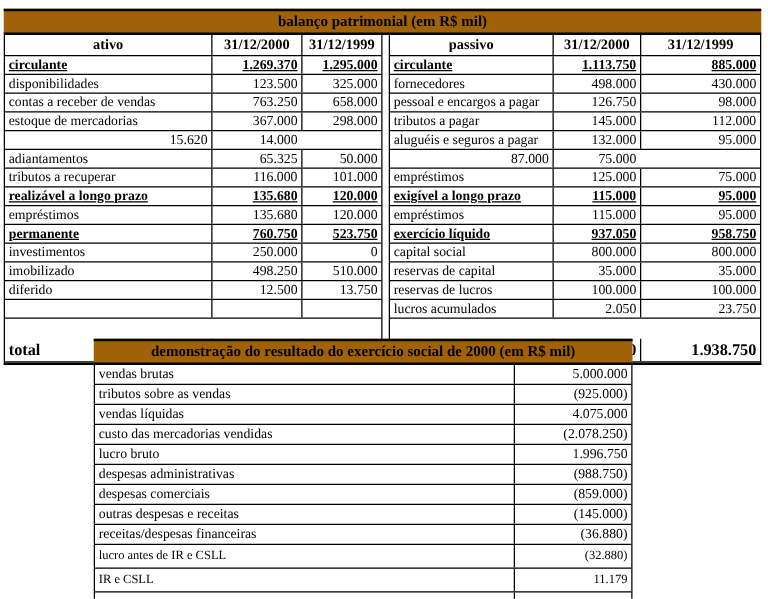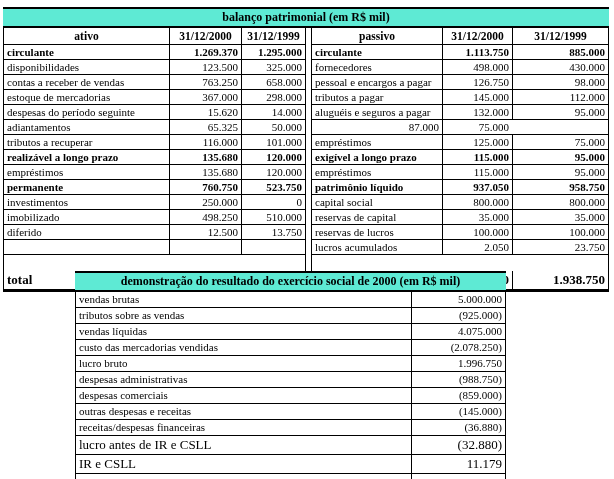--- a/index.html
+++ b/index.html
@@ -1,20 +1,20 @@
 <!DOCTYPE html>
 <html><head>
 <meta charset="utf-8">
 <style>
   html,body{margin:0;padding:0;background:#ffffff;}
   body{width:614px;height:479px;position:relative;font-family:"Liberation Serif","DejaVu Serif",serif;color:#000;overflow:hidden;}
 
   
   .titlebar{
-    background:#5eead4;
+    background:#a16207;
     border-top:2px solid #000;
     border-bottom:2px solid #000;
     font-weight:bold;font-size:12px;line-height:17px;height:17px;
     text-align:center;white-space:nowrap;
   }
   .tgrid{border-left:1px solid #000;border-right:1px solid #000;border-bottom:2px solid #000;}
   .thead,.trow{display:grid;border-bottom:1px solid #000;}
   .tcell{white-space:nowrap;overflow:hidden;padding:0 3px;box-sizing:border-box;}
   .tcell + .tcell{border-left:1px solid #000;}
   .lbl{text-align:left;}
@@ -24,27 +24,27 @@
   
   .bs{position:absolute;left:3px;top:7px;width:606px;}
   .bs-body{display:flex;gap:5px;}
   .bs-half{box-sizing:border-box;}
   .bs-left{width:303px;}
   .bs-right{width:298px;}
   .bs-left .thead,.bs-left .trow{grid-template-columns:165px 72px auto;}
   .bs-right .thead,.bs-right .trow{grid-template-columns:130px 70px auto;}
   .bs .thead{height:16px;line-height:16px;font-weight:bold;font-size:11.5px;}
   .bs .trow{height:14px;line-height:14px;font-size:11px;}
-  .bs .trow.bold{font-weight:bold;}
+  .bs .trow.bold{font-weight:bold;text-decoration:underline;}
   .bs .trow.total{height:18px;line-height:18px;font-size:13px;font-weight:bold;margin-top:16px;}
 
   
   .is{position:absolute;left:75px;top:271px;width:431px;}
   .is .trow{grid-template-columns:335px auto;height:15px;line-height:15px;font-size:11px;}
-  .is .trow.large{height:18px;line-height:18px;font-size:13px;}
+  .is .trow.large{height:18px;line-height:18px;font-size:10px;}
   .is .trow.total{height:21px;line-height:21px;font-size:13.5px;font-weight:bold;}
 </style>
 </head>
 <body>
 
 <div class="bs">
   <div class="titlebar">balanço patrimonial (em R$ mil)</div>
   <div class="bs-body">
 
     <div class="bs-half bs-left tgrid">
@@ -68,21 +68,20 @@
             <div class="tcell lbl">contas a receber de vendas</div>
             <div class="tcell num">763.250</div>
             <div class="tcell num">658.000</div>
           </div>
           <div class="trow normal">
             <div class="tcell lbl">estoque de mercadorias</div>
             <div class="tcell num">367.000</div>
             <div class="tcell num">298.000</div>
           </div>
           <div class="trow normal">
-            <div class="tcell lbl">despesas do período seguinte</div>
             <div class="tcell num">15.620</div>
             <div class="tcell num">14.000</div>
           </div>
           <div class="trow normal">
             <div class="tcell lbl">adiantamentos</div>
             <div class="tcell num">65.325</div>
             <div class="tcell num">50.000</div>
           </div>
           <div class="trow normal">
             <div class="tcell lbl">tributos a recuperar</div>
@@ -177,21 +176,21 @@
             <div class="tcell lbl">exigível a longo prazo</div>
             <div class="tcell num">115.000</div>
             <div class="tcell num">95.000</div>
           </div>
           <div class="trow normal">
             <div class="tcell lbl">empréstimos</div>
             <div class="tcell num">115.000</div>
             <div class="tcell num">95.000</div>
           </div>
           <div class="trow bold">
-            <div class="tcell lbl">patrimônio líquido</div>
+            <div class="tcell lbl">exercício líquido</div>
             <div class="tcell num">937.050</div>
             <div class="tcell num">958.750</div>
           </div>
           <div class="trow normal">
             <div class="tcell lbl">capital social</div>
             <div class="tcell num">800.000</div>
             <div class="tcell num">800.000</div>
           </div>
           <div class="trow normal">
             <div class="tcell lbl">reservas de capital</div>

